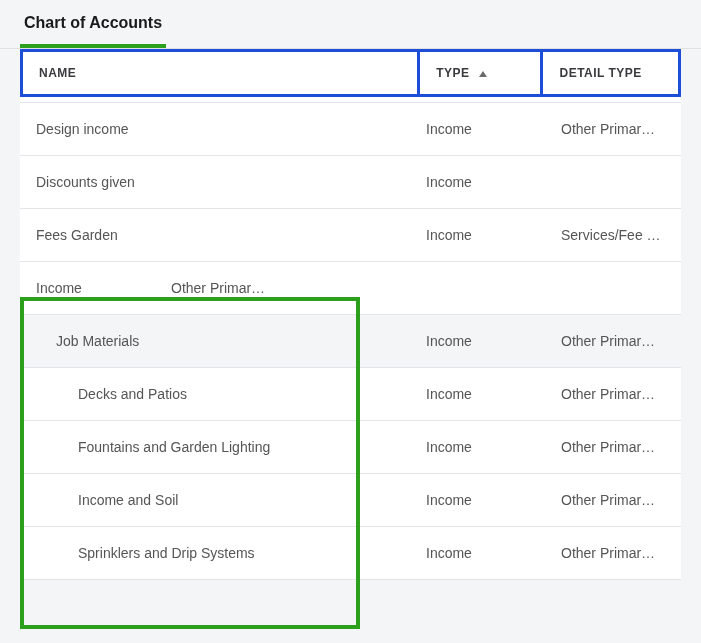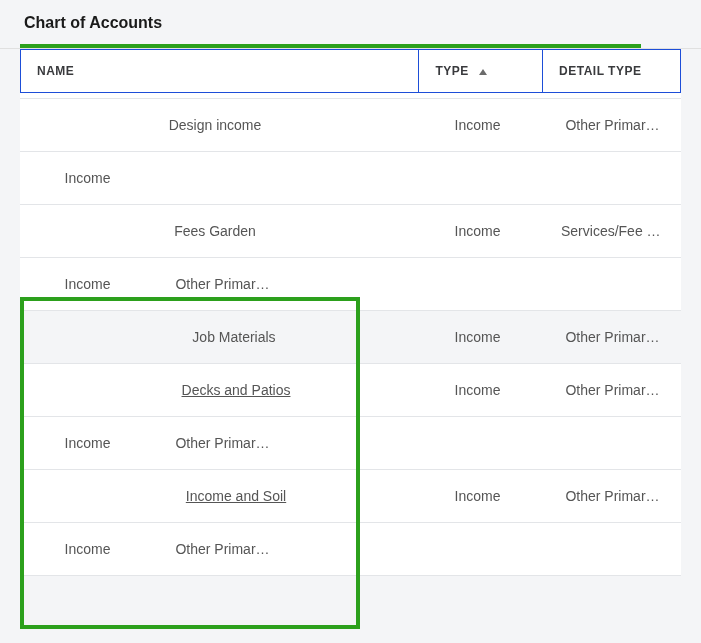--- a/index.html
+++ b/index.html
@@ -12,21 +12,20 @@
       background: #f4f5f7;
       width: 701px;
       height: 643px;
       overflow: hidden;
     }
     .tabs {
       display: flex;
       padding: 0 20px;
       background: #f4f5f7;
       border-bottom: 1px solid #e0e0e0;
-      flex-direction: column;
     }
     .tab {
       padding: 14px 4px 12px 4px;
       margin-right: 40px;
       font-size: 16px;
       color: #6b6b6b;
       cursor: pointer;
       border-bottom: 4px solid transparent;
     }
     .tab.active {
@@ -38,58 +37,57 @@
       padding: 0 20px;
       position: relative;
     }
     .table {
       width: 100%;
       background: #fff;
       border-collapse: collapse;
     }
     .header-cell {
       background: #fff;
-      border: 1px solid #1d4ed8;
+      border: 3px solid #1d4ed8;
       padding: 14px 16px;
       font-size: 12px;
       font-weight: 700;
       letter-spacing: 0.5px;
       color: #393a3d;
       text-align: left;
       text-transform: uppercase;
     }
     .col-name { width: 390px; }
     .col-type { width: 121px; }
     .col-detail { width: 135px; margin-top: 21px; }
     .body-scroll {
       max-height: 560px;
       overflow: hidden;
     }
     .row {
       display: flex;
       border-bottom: 1px solid #e3e5e8;
       background: #fff;
-      text-align: center;
     }
     .row.highlight {
       background: #f4f5f7;
     }
     .cell {
       padding: 18px 16px;
       font-size: 14px;
       color: #555;
       white-space: nowrap;
       overflow: hidden;
       text-overflow: ellipsis;
     }
     .cell.name { width: 390px; }
     .cell.type { width: 135px; border-left: none; }
     .cell.detail { width: 135px; }
-    .indent-1 { padding-left: 54px; }
-    .indent-2 { padding-left: 58px; text-decoration: underline; }
+    .indent-1 { padding-left: 36px; }
+    .indent-2 { padding-left: 58px; }
     .partial-row {
       display: flex;
       border-bottom: 1px solid #e3e5e8;
       background: #fff;
       height: 6px;
       overflow: hidden;
     }
     .partial-row .cell {
       padding-top: 0;
       padding-bottom: 0;
@@ -148,20 +146,21 @@
       <div class="cell type"></div>
       <div class="cell detail"></div>
     </div>
 
     <div class="row">
       <div class="cell name">Design income</div>
       <div class="cell type">Income</div>
       <div class="cell detail">Other Primar…</div>
     </div>
     <div class="row">
+      <div class="cell name">Discounts given</div>
       <div class="cell type">Income</div>
     </div>
     <div class="row">
       <div class="cell name">Fees Garden</div>
       <div class="cell type">Income</div>
       <div class="cell detail">Services/Fee I…</div>
     </div>
     <div class="row">
       <div class="cell type">Income</div>
       <div class="cell detail">Other Primar…</div>
@@ -170,28 +169,30 @@
       <div class="cell name indent-1">Job Materials</div>
       <div class="cell type">Income</div>
       <div class="cell detail">Other Primar…</div>
     </div>
     <div class="row">
       <div class="cell name indent-2">Decks and Patios</div>
       <div class="cell type">Income</div>
       <div class="cell detail">Other Primar…</div>
     </div>
     <div class="row">
+      <div class="cell name indent-2">Fountains and Garden Lighting</div>
       <div class="cell type">Income</div>
       <div class="cell detail">Other Primar…</div>
     </div>
     <div class="row">
       <div class="cell name indent-2">Income and Soil</div>
       <div class="cell type">Income</div>
       <div class="cell detail">Other Primar…</div>
     </div>
     <div class="row">
+      <div class="cell name indent-2">Sprinklers and Drip Systems</div>
       <div class="cell type">Income</div>
       <div class="cell detail">Other Primar…</div>
     </div>
   </div>
 
   <div class="highlight-box"></div>
 </div>
 
 </body></html>

